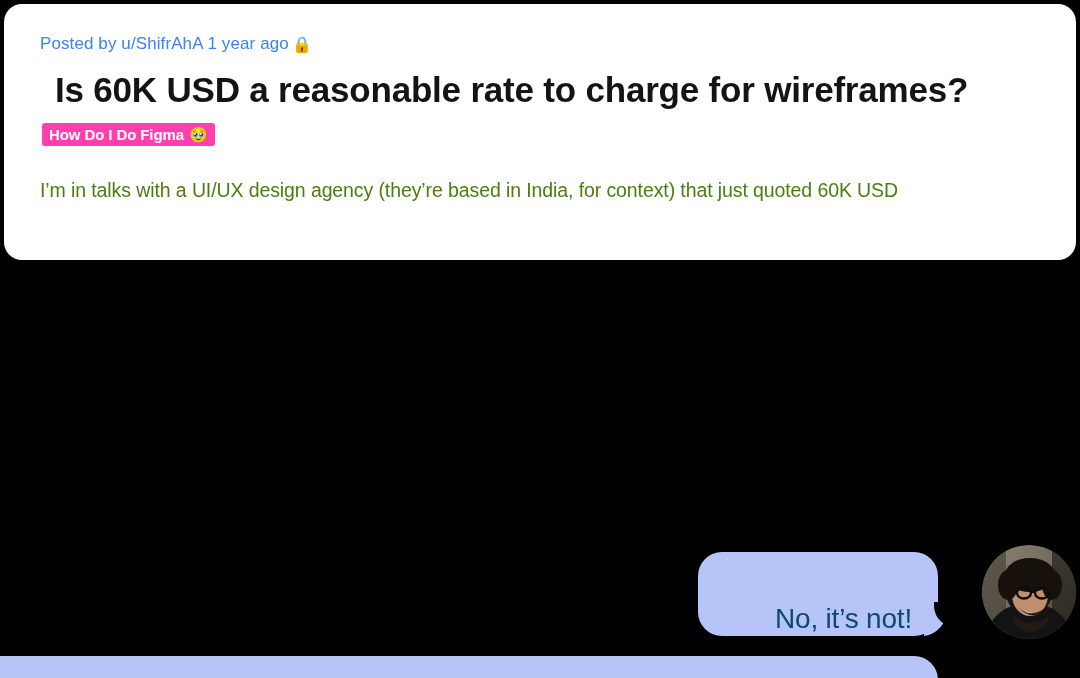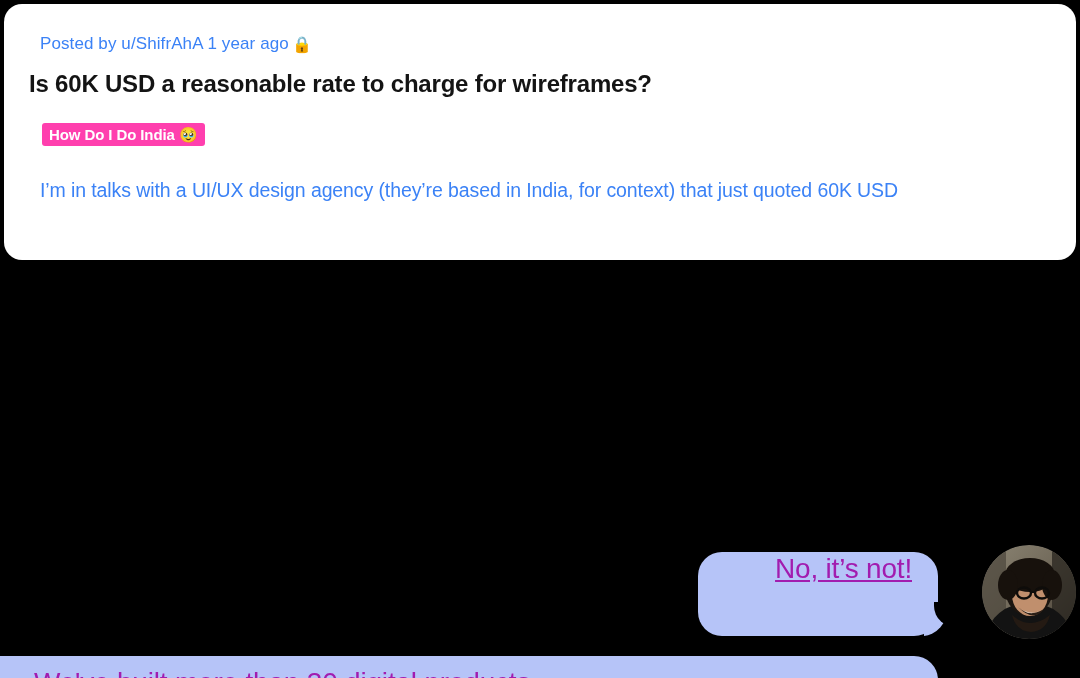--- a/index.html
+++ b/index.html
@@ -42,23 +42,23 @@
   #post-byline .lock-icon {
     display: inline-block;
     font-size: 16px;
     margin-left: 4px;
     vertical-align: -1px;
     filter: saturate(1.3);
   }
 
   #post-title {
     position: absolute;
-    left: 25px;
+    left: 51px;
     top: 66px;
-    font-size: 24px;
+    font-size: 35px;
     font-weight: 700;
     color: #141414;
     letter-spacing: -0.2px;
     white-space: nowrap;
     font-family: "Liberation Sans", sans-serif;
   }
 
   #post-flair {
     position: absolute;
     left: 38px;
@@ -85,21 +85,21 @@
     line-height: 1;
   }
 
   #post-body {
     position: absolute;
     left: 36px;
     top: 170px;
     width: 1012px;
     font-size: 19.5px;
     line-height: 32px;
-    color: #3b82f6;
+    color: #4d7c0f;
     letter-spacing: -0.1px;
   }
   #post-body .body-line { display: block; white-space: nowrap; }
 
   
   #chat-area {
     position: absolute;
     left: 0;
     top: 260px;
     width: 1080px;
@@ -107,23 +107,22 @@
     background: #000000;
   }
 
   .bubble {
     position: absolute;
     background: #B6C4F8;
     border-radius: 24px;
     box-sizing: border-box;
     display: flex;
     flex-direction: column;
-    justify-content: flex-start;
-    color: #a21caf;
-    text-decoration: underline;
+    justify-content: flex-end;
+    color: #0c4a6e;
   }
   
   .bubble .bubble-tail {
     position: absolute;
     right: -26px;
     bottom: 0;
     width: 40px;
     height: 34px;
     overflow: hidden;
     pointer-events: none;
@@ -201,21 +200,21 @@
 
 <div id="post-card">
 
   <div id="post-byline">
     <span>Posted by u/ShifrAhA 1 year ago</span><span class="lock-icon">🔒</span>
   </div>
 
   <div id="post-title">Is 60K USD a reasonable rate to charge for wireframes?</div>
 
   <div id="post-flair">
-    <span class="flair-label">How Do I Do India</span>
+    <span class="flair-label">How Do I Do Figma</span>
     <span class="flair-emoji">🥹</span>
   </div>
 
   <div id="post-body">
     <span class="body-line">I’m in talks with a UI/UX design agency (they’re based in India, for context) that just quoted 60K USD</span>
   </div>
 
 </div>
 
 <div id="chat-area">

